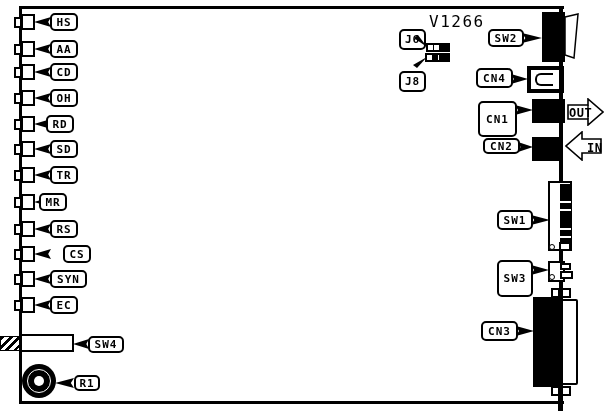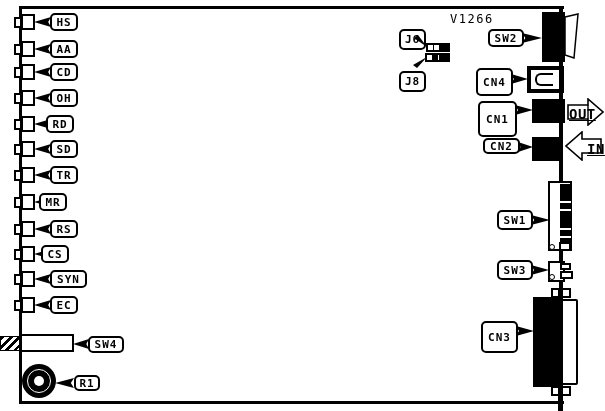--- a/index.html
+++ b/index.html
@@ -21,33 +21,33 @@
   .blk { position:absolute; background:#000; }
   .wht { position:absolute; background:#fff; border:2px solid #000; }
   .screw { position:absolute; width:6px; height:6px; border:1px solid #000; border-radius:50%; background:#fff; }
   .txt { position:absolute; }
   .jmp { position:absolute; height:9px; border:2px solid #000; background:#fff; display:flex; }
   .jmp span { display:block; height:100%; }
   .hatch {
     position:absolute; border:1px solid #000;
     background:repeating-linear-gradient(135deg,#000 0 2.5px,#fff 2.5px 6px);
   }
-  .arrow-label { position:absolute; font-weight:bold; font-size:14px; letter-spacing:0.5px;text-decoration:underline; }
+  .arrow-label { position:absolute; font-weight:bold; font-size:12px; letter-spacing:0.5px; }
 </style>
 </head>
 <body>
 
 <div class="stage">
 
   <div class="edge" style="left:19px;top:6px;width:545px;height:3px"></div>
   <div class="edge" style="left:19px;top:6px;width:3px;height:398px"></div>
   <div class="edge" style="left:559px;top:6px;width:4px;height:398px"></div>
   <div class="edge" style="left:19px;top:401px;width:545px;height:3px"></div>
 
-  <div class="txt" style="left:450px;top:12px;font-size:12px;letter-spacing:1.5px">V1266</div>
+  <div class="txt" style="left:429px;top:12px;font-size:16px;letter-spacing:1.5px">V1266</div>
 
   <div>
     <div class="led-stub" style="left:14px;top:17px"></div>
     <div class="led-square" style="left:21px;top:14px"></div>
     <svg class="ptr" style="left:34px;top:16px;width:17px" viewBox="0 0 18 12" preserveAspectRatio="none">
         <polygon points="0,6 18,1 15,6 18,11"></polygon>
       </svg>
     <div class="lbl" style="left:50px;top:13px;width:28px">HS</div>
   </div>
   <div>
@@ -113,21 +113,21 @@
         <polygon points="0,6 18,1 15,6 18,11"></polygon>
       </svg>
     <div class="lbl" style="left:50px;top:220px;width:28px">RS</div>
   </div>
   <div>
     <div class="led-stub" style="left:14px;top:249px"></div>
     <div class="led-square" style="left:21px;top:246px"></div>
     <svg class="ptr" style="left:34px;top:248px;width:17px" viewBox="0 0 18 12" preserveAspectRatio="none">
         <polygon points="0,6 18,1 15,6 18,11"></polygon>
       </svg>
-    <div class="lbl" style="left:41px;top:245px;width:28px">CS</div>
+    <div class="lbl" style="left:63px;top:245px;width:28px">CS</div>
   </div>
   <div>
     <div class="led-stub" style="left:14px;top:274px"></div>
     <div class="led-square" style="left:21px;top:271px"></div>
     <svg class="ptr" style="left:34px;top:273px;width:17px" viewBox="0 0 18 12" preserveAspectRatio="none">
         <polygon points="0,6 18,1 15,6 18,11"></polygon>
       </svg>
     <div class="lbl" style="left:50px;top:270px;width:37px">SYN</div>
   </div>
   <div>
@@ -160,21 +160,21 @@
 
   <div class="lbl" style="left:488px;top:29px;width:36px">SW2</div>
   <svg class="ptr" style="left:522px;top:32px;width:20px" viewBox="0 0 18 12" preserveAspectRatio="none">
       <polygon points="18,6 0,1 3,6 0,11"></polygon>
     </svg>
   <div class="blk" style="left:542px;top:12px;width:23px;height:50px"></div>
   <svg class="txt" style="left:564px;top:13px" width="16" height="46" viewBox="0 0 16 46">
     <polygon points="1,4 14,1 10,45 1,42" fill="#fff" stroke="#000" stroke-width="1.5"></polygon>
   </svg>
 
-  <div class="lbl" style="left:476px;top:68px;width:37px;height:28px">CN4</div>
+  <div class="lbl" style="left:476px;top:68px;width:37px;height:20px">CN4</div>
   <svg class="ptr" style="left:511px;top:73px;width:17px" viewBox="0 0 18 12" preserveAspectRatio="none">
       <polygon points="18,6 0,1 3,6 0,11"></polygon>
     </svg>
   <div class="blk" style="left:527px;top:66px;width:37px;height:27px"></div>
   <div class="txt" style="left:531px;top:70px;width:28px;height:19px;background:#fff"></div>
   <div class="txt" style="left:535px;top:73px;width:18px;height:13px;border:2px solid #000;border-right:none;border-radius:6px 0 0 6px;background:#fff"></div>
 
   <div class="lbl" style="left:478px;top:101px;width:39px;height:36px">CN1</div>
   <svg class="ptr" style="left:515px;top:104px;width:18px" viewBox="0 0 18 12" preserveAspectRatio="none">
       <polygon points="18,6 0,1 3,6 0,11"></polygon>
@@ -202,30 +202,30 @@
     </svg>
   <div class="wht" style="left:548px;top:181px;width:24px;height:70px"></div>
   <div class="blk" style="left:560px;top:184px;width:11px;height:58px"></div>
   <div class="txt" style="left:560px;top:201px;width:11px;height:2px;background:#fff"></div>
   <div class="txt" style="left:560px;top:209px;width:11px;height:2px;background:#fff"></div>
   <div class="txt" style="left:560px;top:228px;width:11px;height:2px;background:#fff"></div>
   <div class="txt" style="left:560px;top:236px;width:11px;height:2px;background:#fff"></div>
   <div class="wht" style="left:559px;top:242px;width:12px;height:9px"></div>
   <div class="screw" style="left:549px;top:244px"></div>
 
-  <div class="lbl" style="left:497px;top:260px;width:36px;height:20px">SW3</div>
+  <div class="lbl" style="left:497px;top:260px;width:36px;height:37px">SW3</div>
   <svg class="ptr" style="left:531px;top:264px;width:18px" viewBox="0 0 18 12" preserveAspectRatio="none">
       <polygon points="18,6 0,1 3,6 0,11"></polygon>
     </svg>
   <div class="wht" style="left:548px;top:261px;width:17px;height:21px"></div>
   <div class="wht" style="left:560px;top:263px;width:11px;height:7px"></div>
   <div class="wht" style="left:560px;top:271px;width:13px;height:8px"></div>
   <div class="screw" style="left:549px;top:274px"></div>
 
-  <div class="lbl" style="left:481px;top:321px;width:37px;height:32px">CN3</div>
+  <div class="lbl" style="left:481px;top:321px;width:37px;height:20px">CN3</div>
   <svg class="ptr" style="left:516px;top:325px;width:18px" viewBox="0 0 18 12" preserveAspectRatio="none">
       <polygon points="18,6 0,1 3,6 0,11"></polygon>
     </svg>
   <div class="wht" style="left:561px;top:299px;width:17px;height:86px;border-radius:2px"></div>
   <div class="blk" style="left:533px;top:297px;width:30px;height:90px"></div>
   <div class="blk" style="left:558px;top:385px;width:5px;height:26px"></div>
   <div class="wht" style="left:551px;top:288px;width:9px;height:10px"></div>
   <div class="wht" style="left:561px;top:288px;width:10px;height:10px"></div>
   <div class="wht" style="left:551px;top:386px;width:9px;height:10px"></div>
   <div class="wht" style="left:561px;top:386px;width:10px;height:10px"></div>

